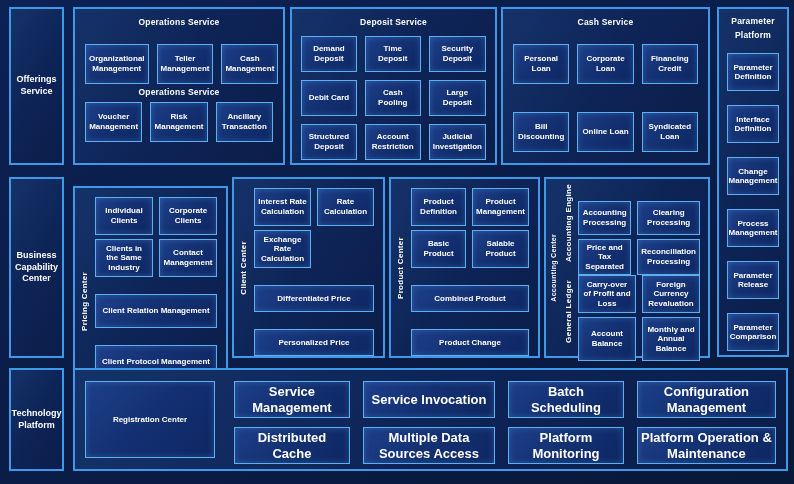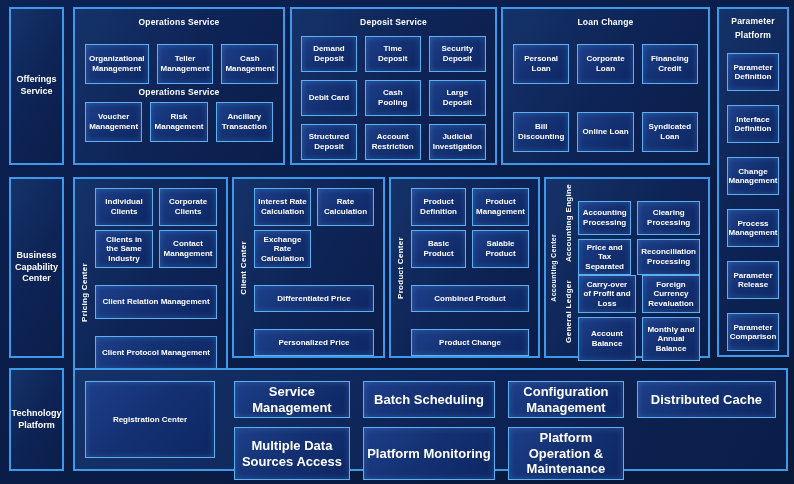--- a/index.html
+++ b/index.html
@@ -103,21 +103,21 @@
       <div class="box">Debit Card</div>
       <div class="box">Cash Pooling</div>
       <div class="box">Large Deposit</div>
       <div class="box">Structured Deposit</div>
       <div class="box">Account Restriction</div>
       <div class="box">Judicial Investigation</div>
     </div>
   </div>
 
   <div class="panel" style="left:501px;top:7px;width:209px;height:158px;">
-    <div class="ptitle">Loan Change</div>
+    <div class="ptitle">Cash Service</div>
     <div class="grid3 loan-row1">
       <div class="box">Personal Loan</div>
       <div class="box">Corporate Loan</div>
       <div class="box">Financing Credit</div>
     </div>
     <div class="grid3 loan-row2">
       <div class="box">Bill Discounting</div>
       <div class="box">Online Loan</div>
       <div class="box">Syndicated Loan</div>
     </div>
@@ -128,21 +128,21 @@
     <div class="param-stack">
       <div class="box">Parameter Definition</div>
       <div class="box">Interface Definition</div>
       <div class="box">Change Management</div>
       <div class="box">Process Management</div>
       <div class="box">Parameter Release</div>
       <div class="box">Parameter Comparison</div>
     </div>
   </div>
 
-  <div class="panel mid" style="left:73px;top:177px;width:155px;height:230px;">
+  <div class="panel mid" style="left:73px;top:186px;width:155px;height:230px;">
     <div class="vstrip">
       <span class="vtext">Pricing Center</span>
     </div>
     <div class="mid-content">
       <div class="grid2">
         <div class="box">Individual Clients</div>
         <div class="box">Corporate Clients</div>
         <div class="box">Clients in the Same Industry</div>
         <div class="box">Contact Management</div>
       </div>
@@ -208,20 +208,21 @@
         <div class="box">Account Balance</div>
         <div class="box">Monthly and Annual Balance</div>
       </div>
     </div>
   </div>
 
   <div class="panel tech" style="left:73px;top:368px;width:715px;height:103px;">
     <div class="box reg-box">Registration Center</div>
     <div class="tech-grid">
       <div class="box">Service Management</div>
+      <div class="box">Service Invocation</div>
       <div class="box">Batch Scheduling</div>
       <div class="box">Configuration Management</div>
       <div class="box">Distributed Cache</div>
       <div class="box">Multiple Data Sources Access</div>
       <div class="box">Platform Monitoring</div>
       <div class="box">Platform Operation &amp; Maintenance</div>
     </div>
   </div>
 
 </div>

